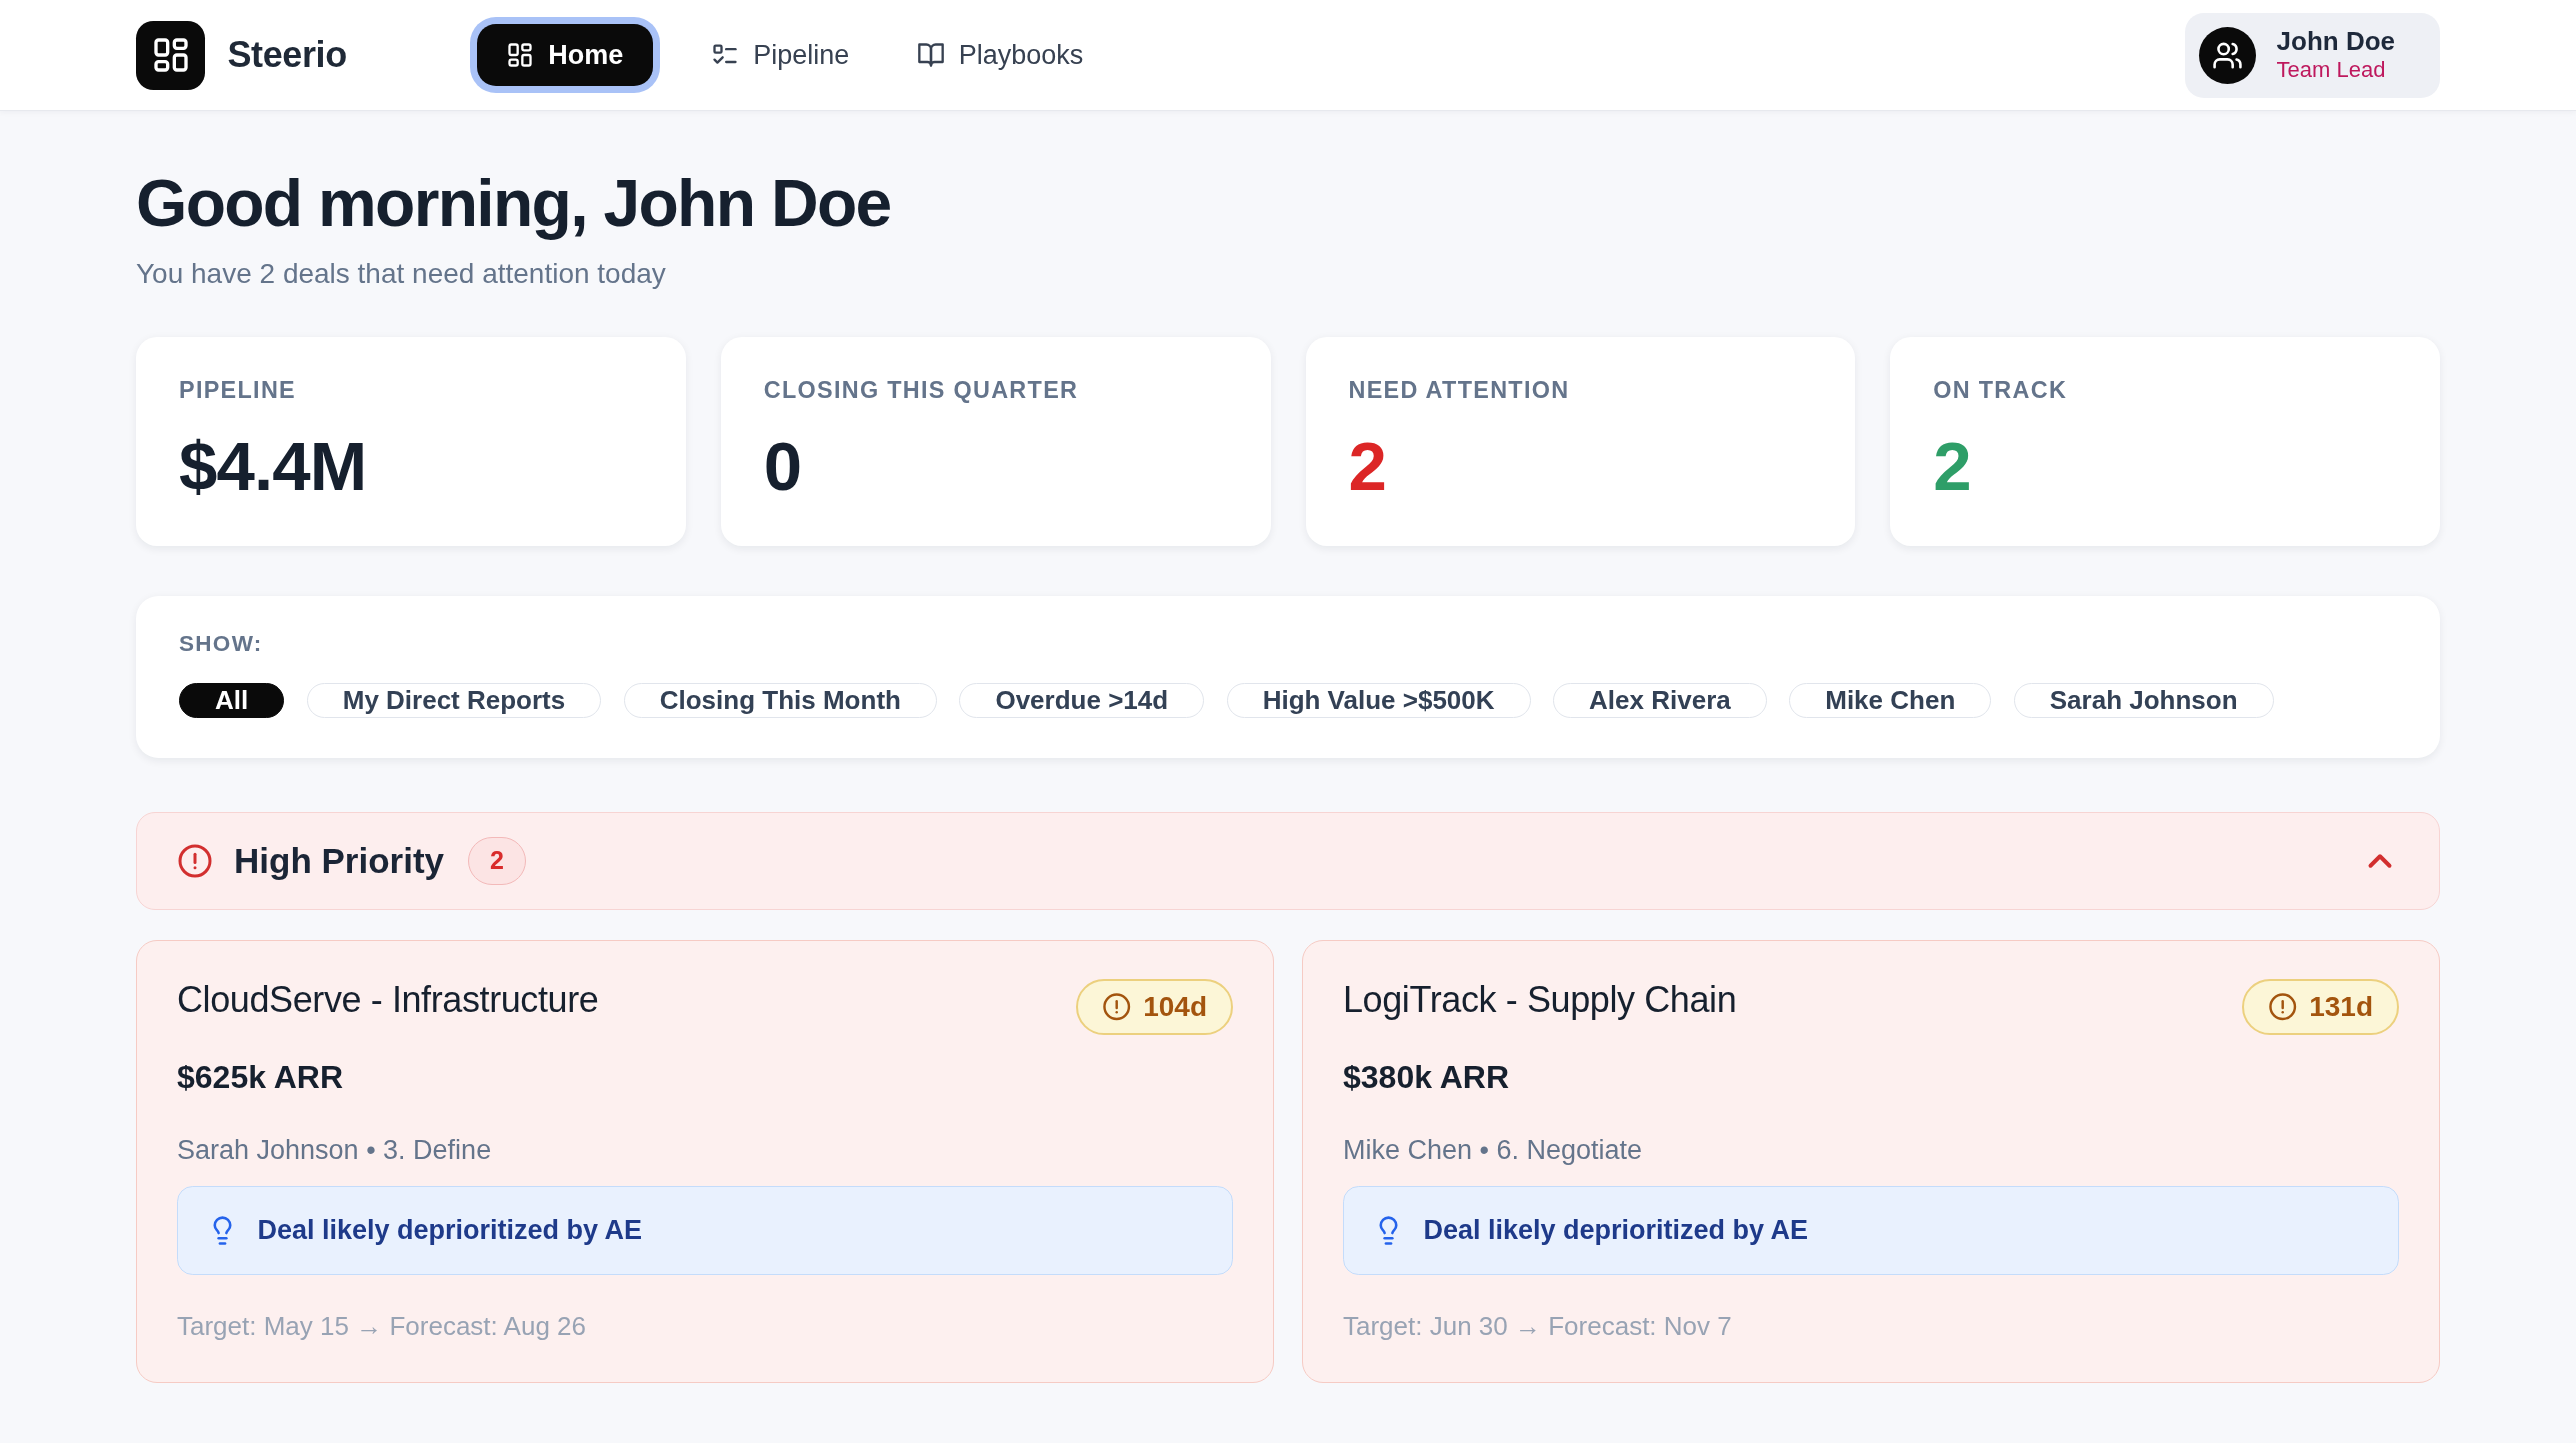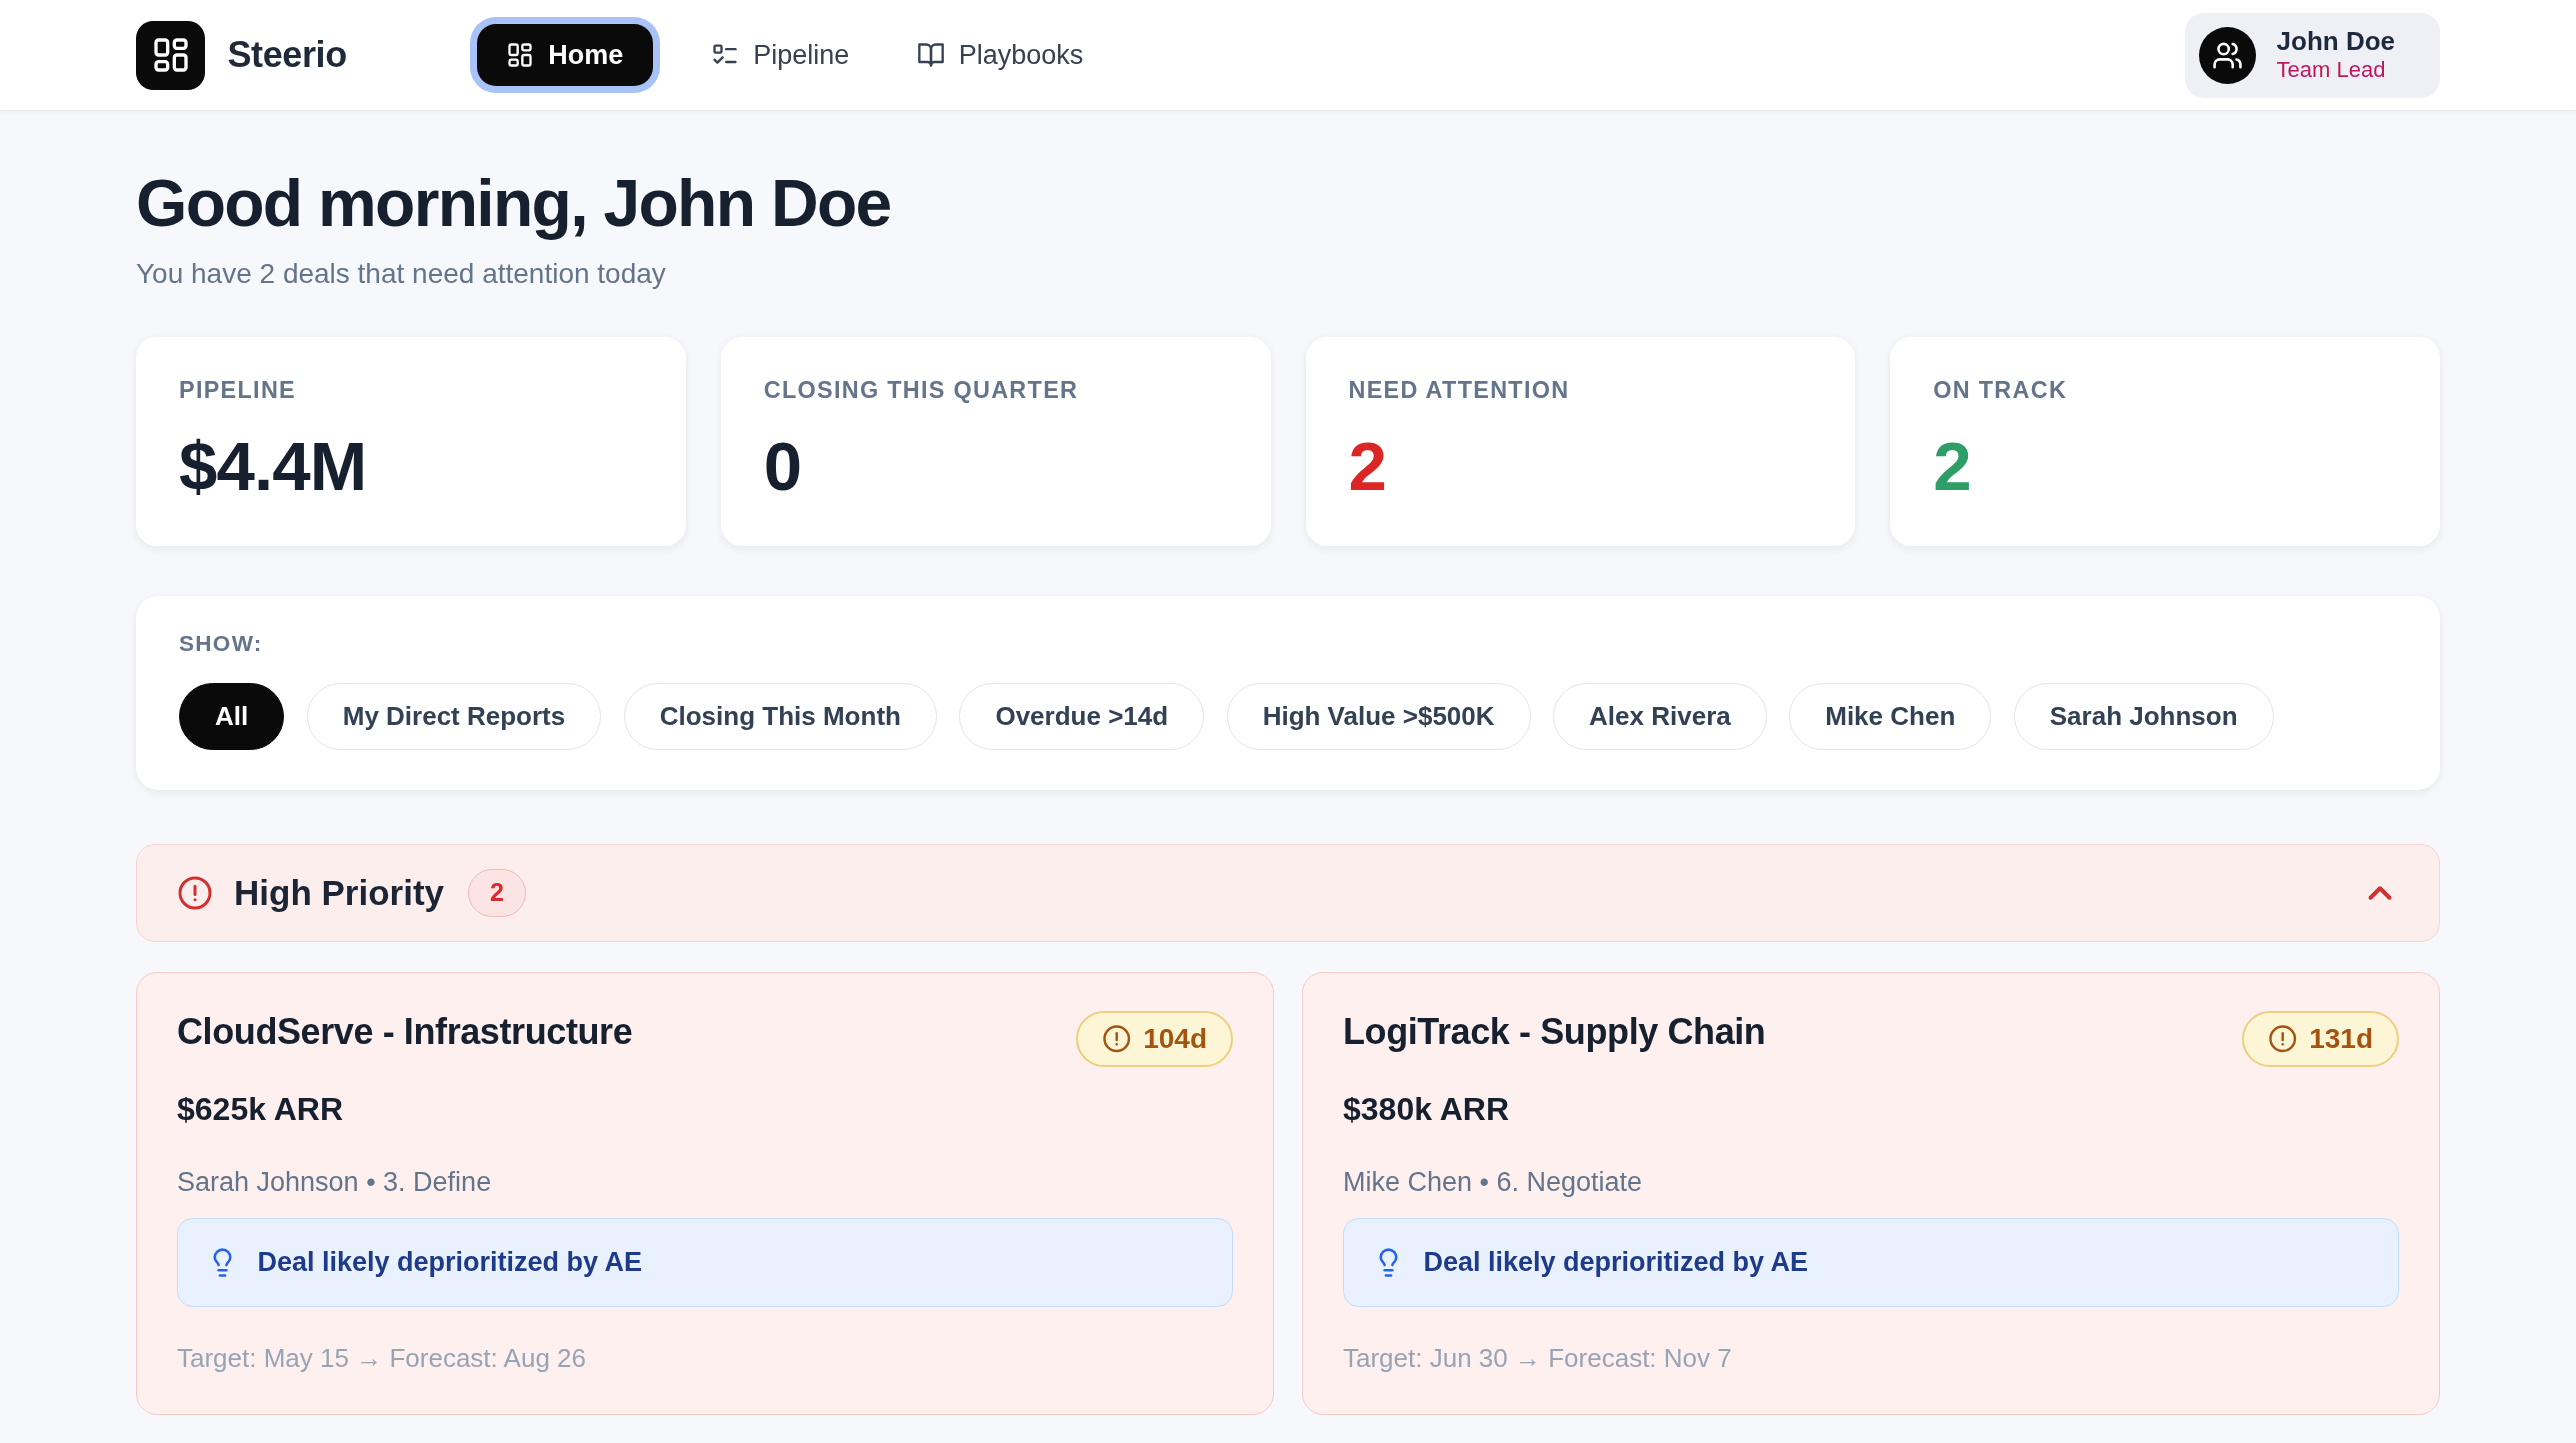--- a/index.html
+++ b/index.html
@@ -63,21 +63,21 @@
   .stat-value { margin-top: 22.5px; font-size: 69px; font-weight: 800; letter-spacing: -0.9px; color: #16202e; }
 
   
   .filterbox {
     margin-top: 50px; background: #ffffff; border-radius: 22.5px;
     padding: 35px 43px 40px; box-shadow: 0 2.6px 8.7px rgba(15,23,42,.07);
   }
   .filter-label { font-size: 22.5px; font-weight: 700; color: #64748b; letter-spacing: 1.3px; }
   .chips { margin-top: 26px; display: flex; flex-wrap: wrap; gap: 22.5px; }
   .chip {
-    padding: 17px 35px; border-radius: 865px; border: 1.7px solid #e1e5ec;
+    padding: 1px 35px; border-radius: 865px; border: 1.7px solid #e1e5ec;
     background: #ffffff; font-size: 26px; font-weight: 600; color: #334155; cursor: pointer;
     font-family: inherit;
   }
   .chip.active { background: #0a0a0a; color: #ffffff; border-color: #0a0a0a; }
 
   
   .section-bar {
     margin-top: 54px; border-radius: 19px; padding: 24px 40px;
     display: flex; align-items: center; cursor: pointer;
   }
@@ -91,21 +91,21 @@
   .section-bar .chev { margin-left: auto; }
   .section-bar.high { color: #d22f2f; }
 
   
   .deals { margin-top: 29.4px; display: grid; grid-template-columns: 1fr 1fr; gap: 28px; }
   .deal-card {
     background: #fdf0ef; border: 1.7px solid #f6cbc4; border-radius: 21px;
     padding: 38px 40px 40px; cursor: pointer;
   }
   .deal-head { display: flex; align-items: flex-start; justify-content: space-between; }
-  .deal-name { font-size: 36px; font-weight: 700; letter-spacing: -0.4px; color: #16202e; }
+  .deal-name { font-size: 36px; font-weight: 400; letter-spacing: -0.4px; color: #16202e; }
   .age-badge {
     display: flex; align-items: center; gap: 12px;
     background: #fcf6d7; border: 2.6px solid #ecd07e; border-radius: 865px;
     padding: 10.4px 24px; color: #a3540e; font-size: 28px; font-weight: 800;
   }
   .deal-arr { margin-top: 24px; font-size: 32px; font-weight: 800; color: #16202e; }
   .deal-owner { margin-top: 39px; font-size: 27px; color: #64748b; }
   .insight {
     margin-top: 20px; background: #e9f1fe; border: 1.7px solid #c4dcfb; border-radius: 15.6px;
     padding: 28px 29.4px; display: flex; align-items: center; gap: 19px;

